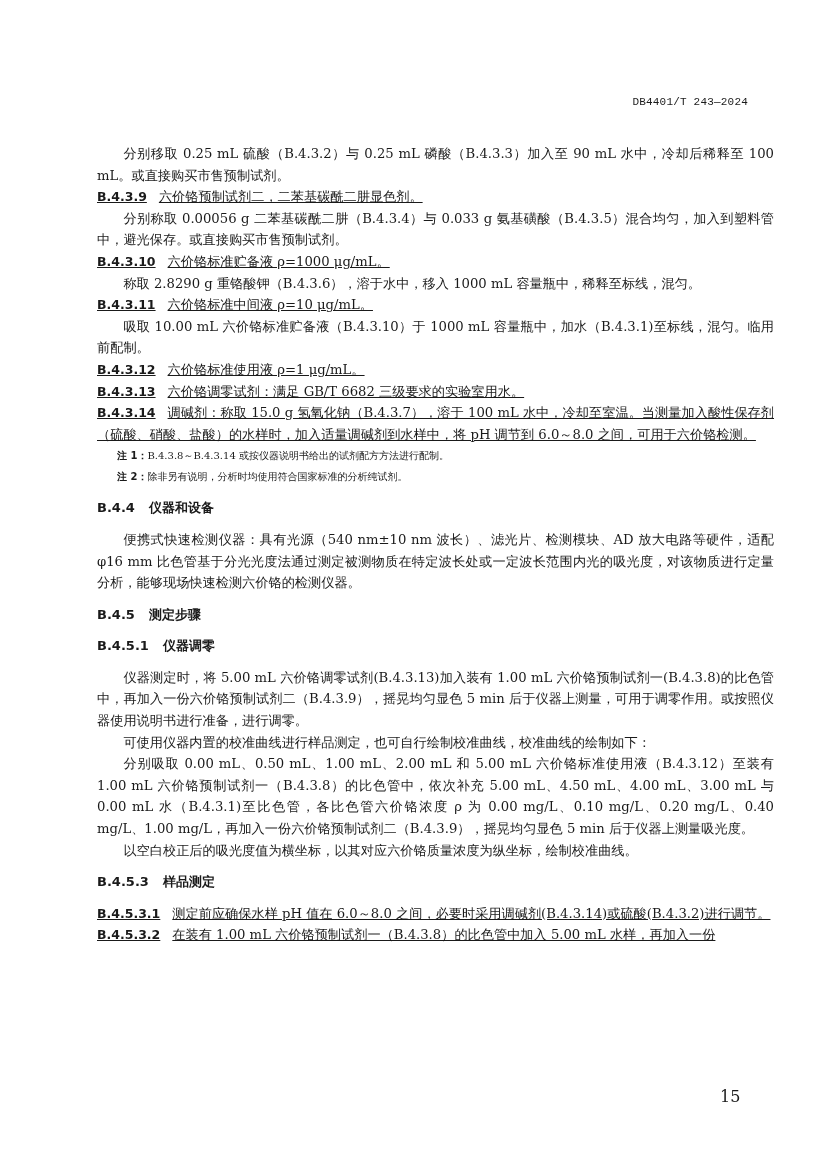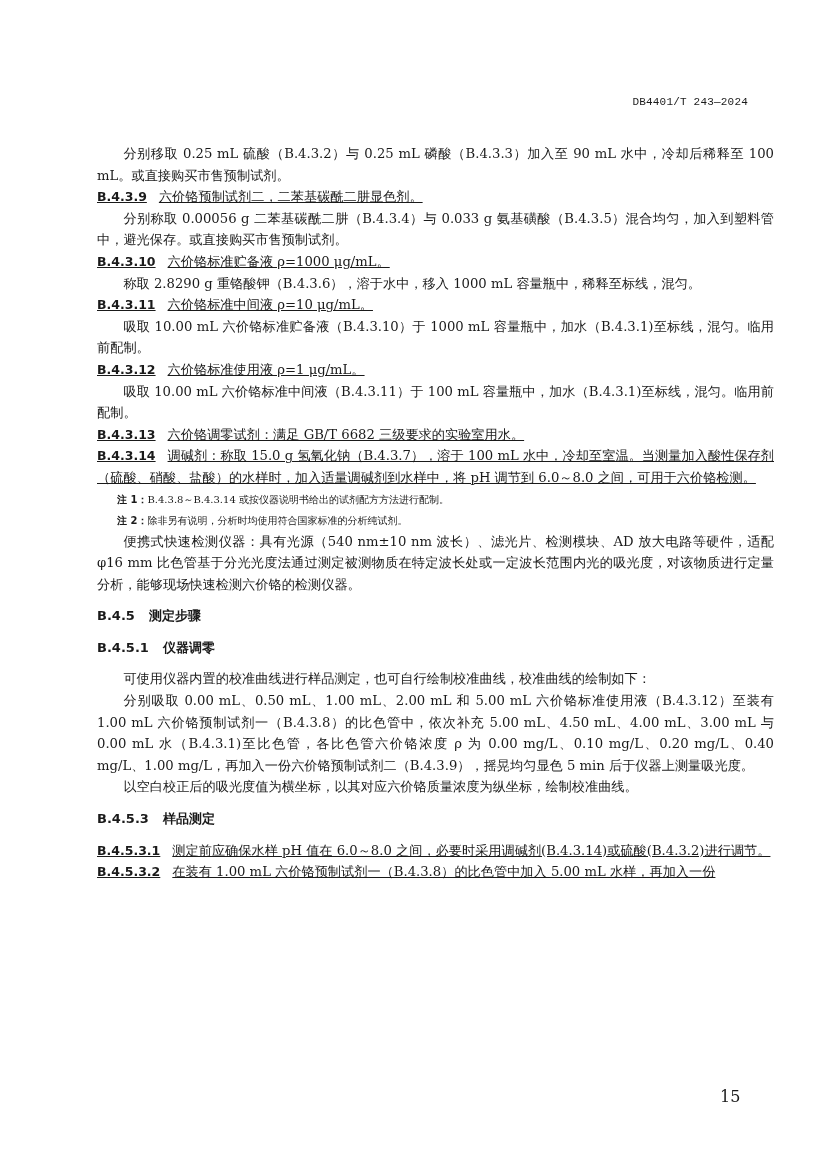--- a/index.html
+++ b/index.html
@@ -28,34 +28,35 @@
   <p class="clause"><span class="num">B.4.3.9</span><span>六价铬预制试剂二，二苯基碳酰二肼显色剂。</span></p>
   <p class="p">分别称取 0.00056 g 二苯基碳酰二肼（B.4.3.4）与 0.033 g 氨基磺酸（B.4.3.5）混合均匀，加入到塑料管中，避光保存。或直接购买市售预制试剂。</p>
 
   <p class="clause"><span class="num">B.4.3.10</span><span>六价铬标准贮备液 ρ=1000 μg/mL。</span></p>
   <p class="p">称取 2.8290 g 重铬酸钾（B.4.3.6），溶于水中，移入 1000 mL 容量瓶中，稀释至标线，混匀。</p>
 
   <p class="clause"><span class="num">B.4.3.11</span><span>六价铬标准中间液 ρ=10 μg/mL。</span></p>
   <p class="p">吸取 10.00 mL 六价铬标准贮备液（B.4.3.10）于 1000 mL 容量瓶中，加水（B.4.3.1)至标线，混匀。临用前配制。</p>
 
   <p class="clause"><span class="num">B.4.3.12</span><span>六价铬标准使用液 ρ=1 μg/mL。</span></p>
-  <p class="p">吸取 10.00 mL 六价铬标准中间液（B.4.3.11）于 100 mL 容量瓶中，加水（B.4.3.1)至标线，混匀。临用前配制。</p>
 
   <p class="clause"><span class="num">B.4.3.13</span><span>六价铬调零试剂：满足 GB/T 6682 三级要求的实验室用水。</span></p>
 
   <p class="clause"><span class="num">B.4.3.14</span><span>调碱剂：称取 15.0 g 氢氧化钠（B.4.3.7），溶于 100 mL 水中，冷却至室温。当测量加入酸性保存剂（硫酸、硝酸、盐酸）的水样时，加入适量调碱剂到水样中，将 pH 调节到 6.0～8.0 之间，可用于六价铬检测。</span></p>
 
   <p class="note"><span class="nlabel">注 1：</span><span>B.4.3.8～B.4.3.14 或按仪器说明书给出的试剂配方方法进行配制。</span></p>
   <p class="note"><span class="nlabel">注 2：</span><span>除非另有说明，分析时均使用符合国家标准的分析纯试剂。</span></p>
 
+  <div class="h"><span class="hnum">B.4.4</span><span>仪器和设备</span></div>
   <p class="p">便携式快速检测仪器：具有光源（540 nm±10 nm 波长）、滤光片、检测模块、AD 放大电路等硬件，适配 φ16 mm 比色管基于分光光度法通过测定被测物质在特定波长处或一定波长范围内光的吸光度，对该物质进行定量分析，能够现场快速检测六价铬的检测仪器。</p>
 
   <div class="h"><span class="hnum">B.4.5</span><span>测定步骤</span></div>
 
   <div class="h"><span class="hnum">B.4.5.1</span><span>仪器调零</span></div>
+  <p class="p">仪器测定时，将 5.00 mL 六价铬调零试剂(B.4.3.13)加入装有 1.00 mL 六价铬预制试剂一(B.4.3.8)的比色管中，再加入一份六价铬预制试剂二（B.4.3.9），摇晃均匀显色 5 min 后于仪器上测量，可用于调零作用。或按照仪器使用说明书进行准备，进行调零。</p>
 
   <p class="p">可使用仪器内置的校准曲线进行样品测定，也可自行绘制校准曲线，校准曲线的绘制如下：</p>
   <p class="p">分别吸取 0.00 mL、0.50 mL、1.00 mL、2.00 mL 和 5.00 mL 六价铬标准使用液（B.4.3.12）至装有 1.00 mL 六价铬预制试剂一（B.4.3.8）的比色管中，依次补充 5.00 mL、4.50 mL、4.00 mL、3.00 mL 与 0.00 mL 水（B.4.3.1)至比色管，各比色管六价铬浓度 ρ 为 0.00 mg/L、0.10 mg/L、0.20 mg/L、0.40 mg/L、1.00 mg/L，再加入一份六价铬预制试剂二（B.4.3.9），摇晃均匀显色 5 min 后于仪器上测量吸光度。</p>
   <p class="p">以空白校正后的吸光度值为横坐标，以其对应六价铬质量浓度为纵坐标，绘制校准曲线。</p>
 
   <div class="h"><span class="hnum">B.4.5.3</span><span>样品测定</span></div>
 
   <p class="clause"><span class="num">B.4.5.3.1</span><span>测定前应确保水样 pH 值在 6.0～8.0 之间，必要时采用调碱剂(B.4.3.14)或硫酸(B.4.3.2)进行调节。</span></p>
   <p class="clause"><span class="num">B.4.5.3.2</span><span>在装有 1.00 mL 六价铬预制试剂一（B.4.3.8）的比色管中加入 5.00 mL 水样，再加入一份</span></p>
 </div>

